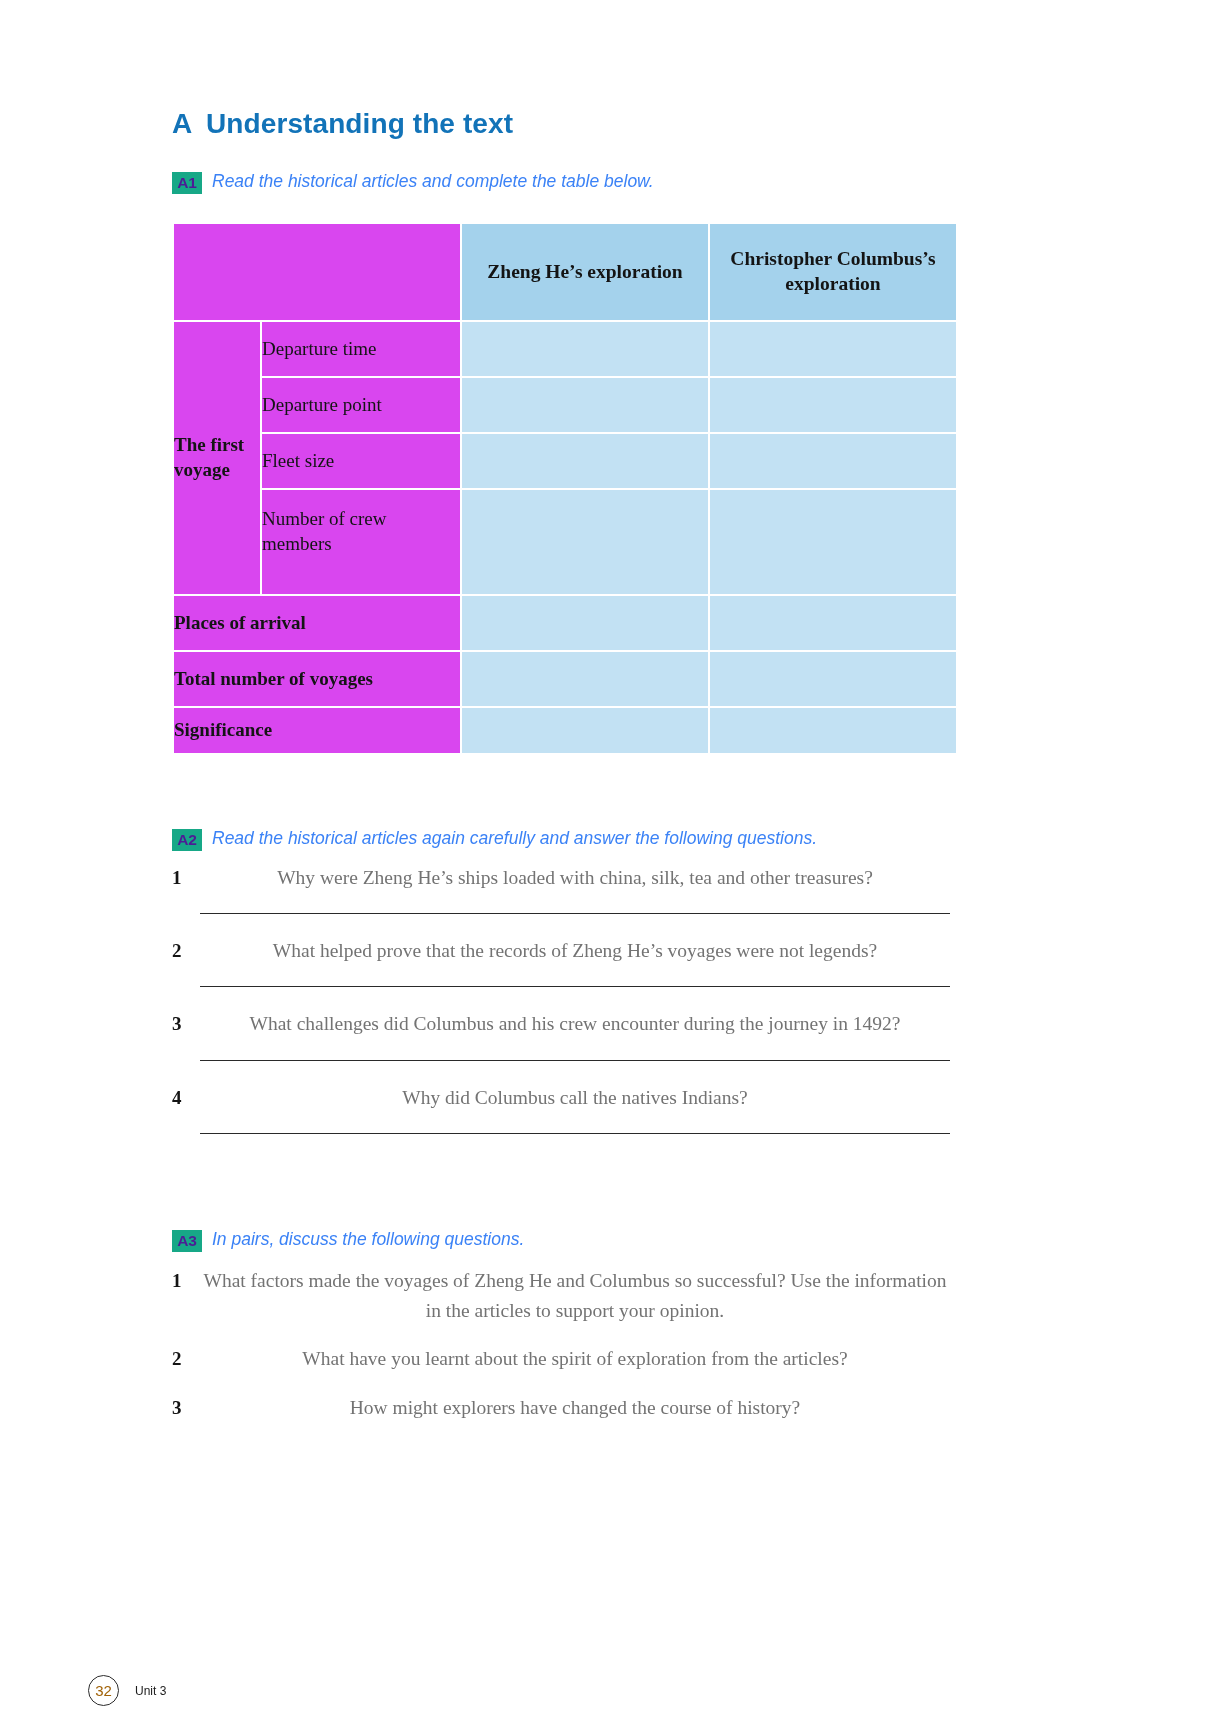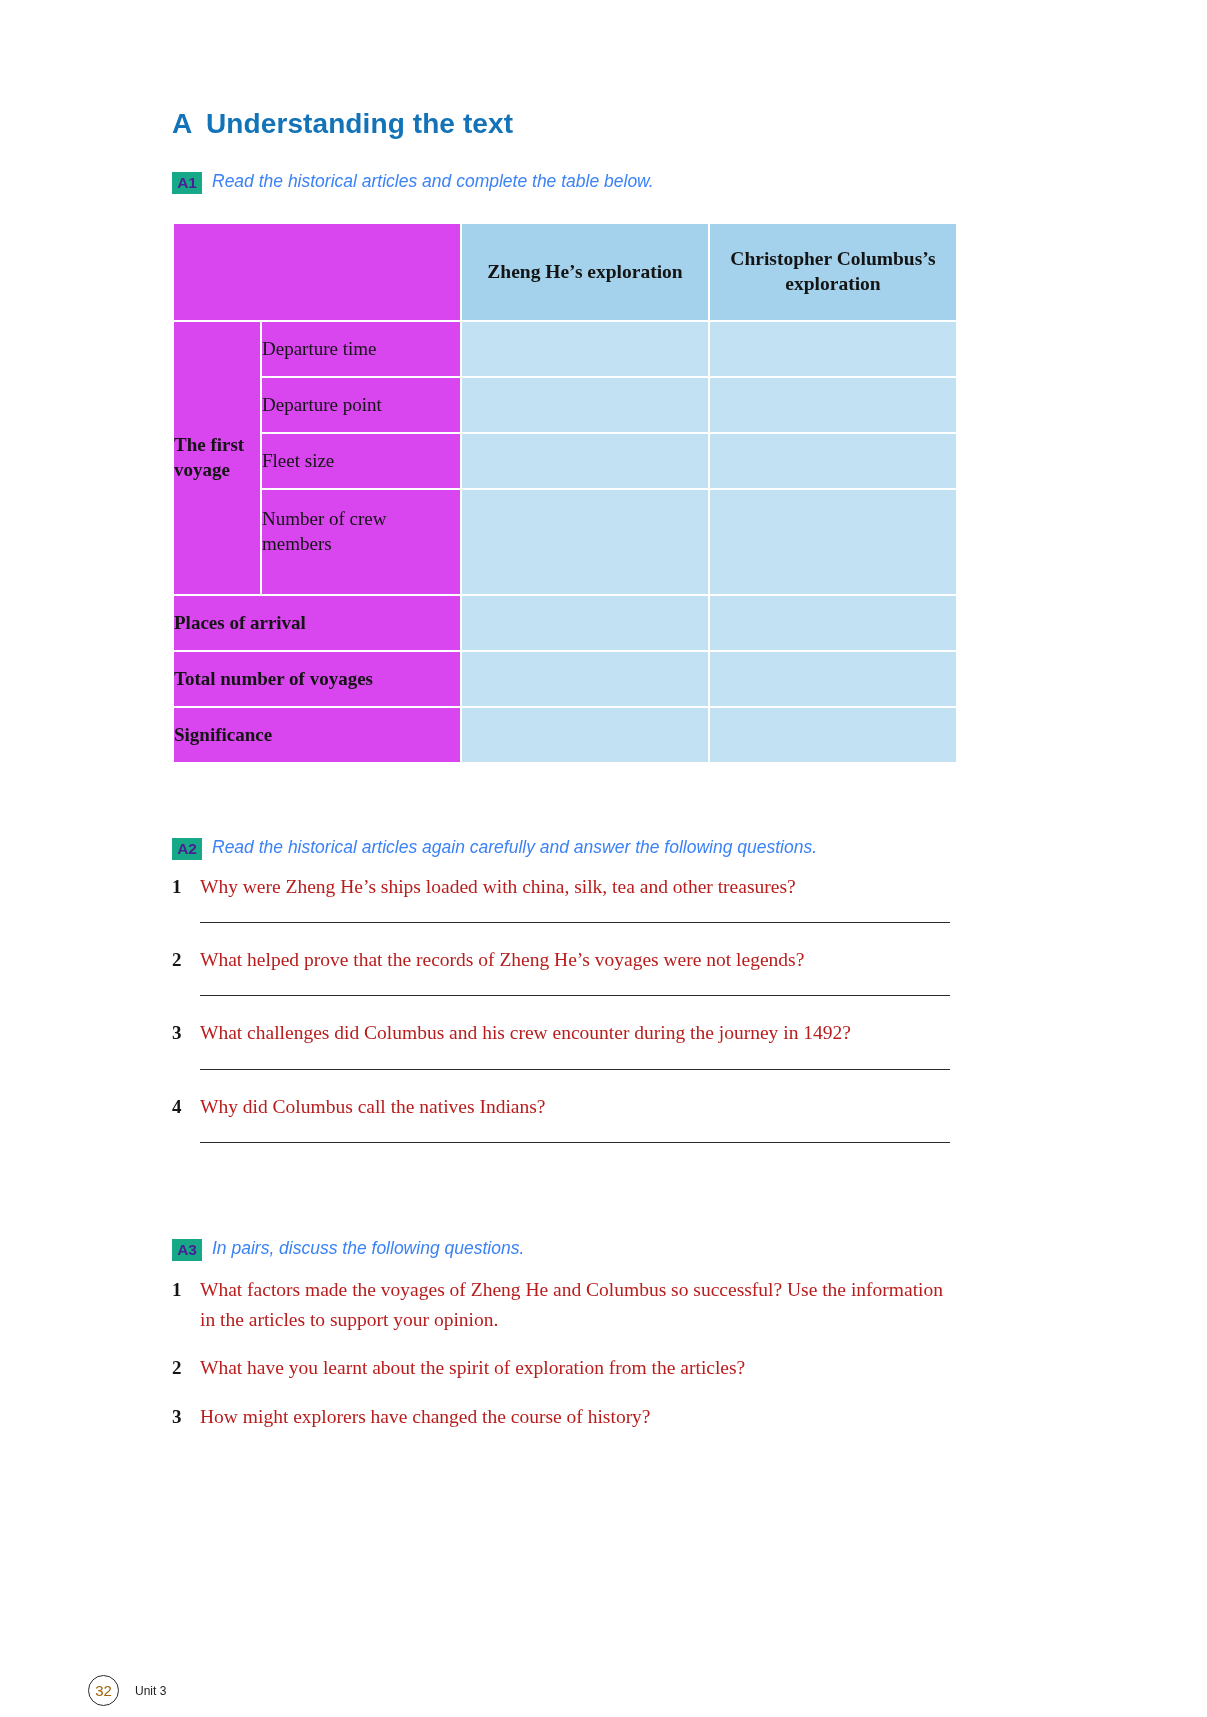--- a/index.html
+++ b/index.html
@@ -141,22 +141,23 @@
     width: 28px;
     flex: none;
     font-weight: bold;
     font-size: 19px;
     line-height: 1.55;
     color: #141414;
   }
   .q-text {
     font-size: 19.5px;
     line-height: 1.55;
-    color: #b91c1c;
+    color: #737373;
     flex: 1;
+    text-align: center;
   }
   .ans-line {
     height: 1px;
     background: #2a2a2a;
     margin: 20px 0 22px 28px;
     width: 750px;
   }
   .gap-large { height: 72px; }
 
   
@@ -245,21 +246,21 @@
             <td class="c-label lbl-bold" colspan="2" style="height:54px">Places of arrival</td>
             <td class="c-blank"></td>
             <td class="c-blank"></td>
           </tr>
           <tr>
             <td class="c-label lbl-bold" colspan="2" style="height:54px">Total number of voyages</td>
             <td class="c-blank"></td>
             <td class="c-blank"></td>
           </tr>
           <tr>
-            <td class="c-label lbl-bold" colspan="2" style="height:54px">Significance</td>
+            <td class="c-label lbl-bold" colspan="2" style="height:45px">Significance</td>
             <td class="c-blank"></td>
             <td class="c-blank"></td>
           </tr>
         </tbody>
       </table>
     </div>
 
     <div class="gap-large"></div>
 
     <div class="task-line">

